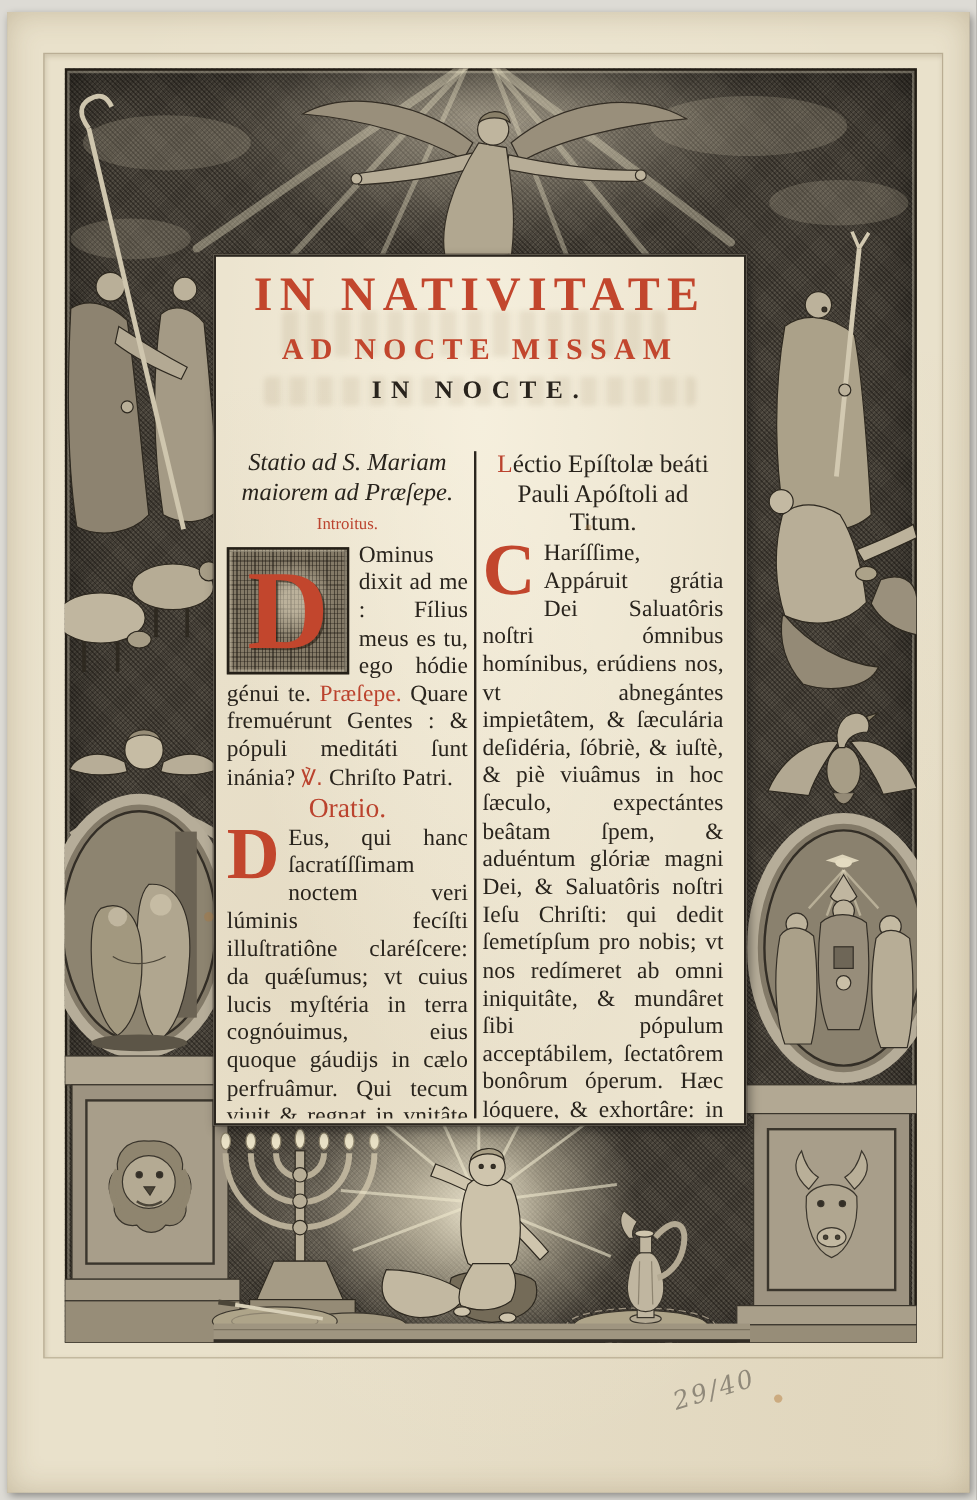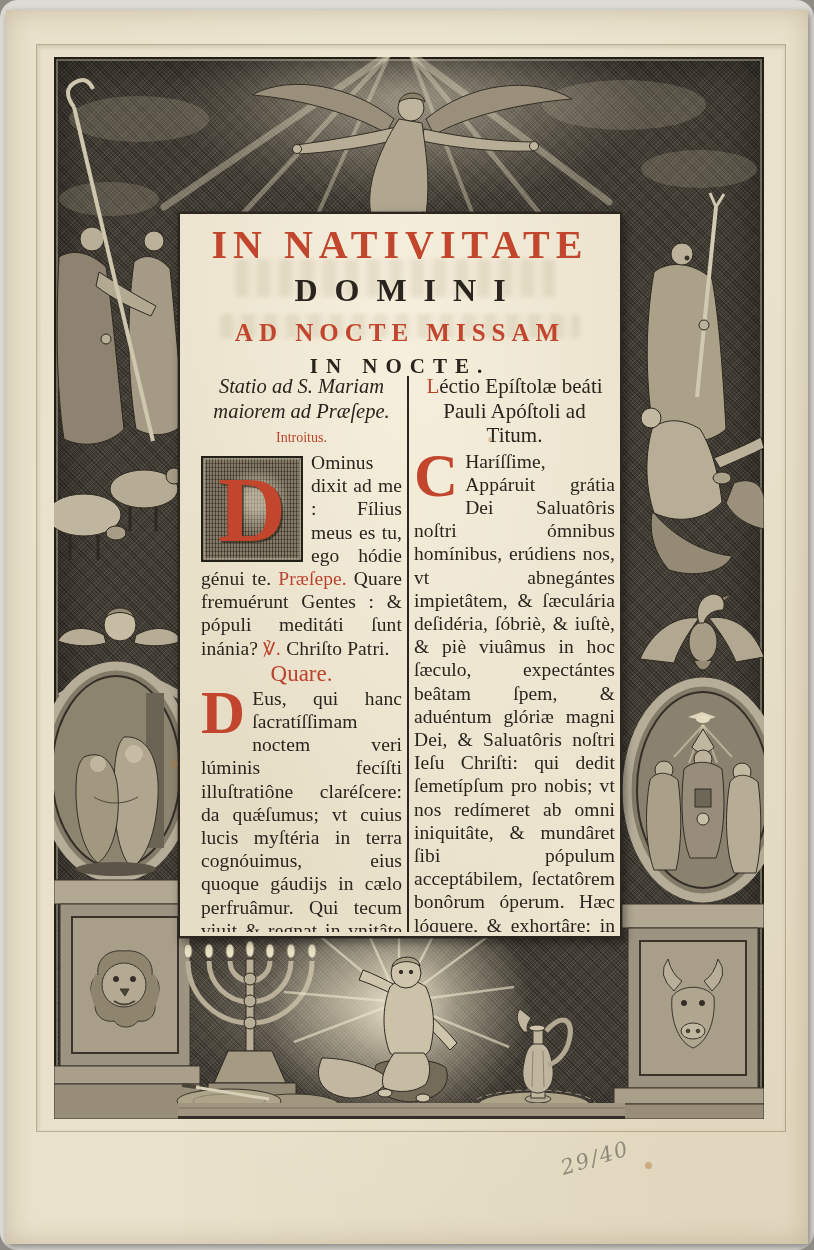--- a/index.html
+++ b/index.html
@@ -1,18 +1,18 @@
 <!DOCTYPE html>
 <html><head>
 <meta charset="utf-8">
 <style>
   html,body{margin:0;padding:0;background:#8f8c85;}
   .scan{position:relative;width:814px;height:1250px;overflow:hidden;
         background:#dddbd5;font-family:"Liberation Serif","DejaVu Serif",serif;
-        color:#29241d;border-radius:18px;}
+        color:#29241d;}
   
   .paper{position:absolute;left:6px;top:10px;width:802px;height:1234px;
          background:#e9e1cb;
          background-image:radial-gradient(ellipse at 50% 40%, rgba(255,252,240,.35), transparent 70%),
                           radial-gradient(ellipse at 90% 95%, rgba(150,120,70,.10), transparent 55%);
          box-shadow:inset 0 0 26px rgba(115,95,55,.28), 2px 3px 7px rgba(0,0,0,.4);}
   
   .plate-mark{position:absolute;left:36px;top:44px;width:748px;height:1086px;
          border:1px solid rgba(110,92,60,.38);
          box-shadow:inset 1px 2px 4px rgba(110,92,60,.22);}
@@ -35,21 +35,21 @@
          box-shadow:0 0 0 1px rgba(43,38,31,.35), 3px 4px 9px rgba(0,0,0,.45);}
   .ghost{position:absolute;filter:blur(2px);border-radius:4px;pointer-events:none;
          background:repeating-linear-gradient(90deg, rgba(128,102,58,.11) 0 13px, rgba(128,102,58,.02) 13px 22px);}
   .g1{left:55px;top:45px;width:320px;height:38px;}
   .g2{left:40px;top:100px;width:360px;height:24px;}
   .title-block{position:relative;text-align:center;padding-top:9px;}
   .t1{font-size:40px;line-height:44px;font-weight:bold;letter-spacing:6px;color:#c2462d;}
   .t2{font-size:32px;line-height:36px;font-weight:600;letter-spacing:17px;color:#29241d;margin-top:5px;text-indent:17px;}
   .t3{font-size:25px;line-height:28px;font-weight:bold;letter-spacing:6px;color:#c2462d;margin-top:11px;}
   .t4{font-size:21px;line-height:24px;font-weight:600;letter-spacing:8px;color:#29241d;margin-top:7px;}
-  .cols{position:absolute;left:16px;top:158px;width:424px;bottom:4px;display:flex;}
+  .cols{position:absolute;left:4px;top:158px;width:424px;bottom:4px;display:flex;}
   .col{width:211px;padding:2px 5px 0 5px;box-sizing:border-box;overflow:hidden;}
   .divider{width:2px;background:#2b261f;margin-top:4px;}
   .rubric{font-style:italic;text-align:center;font-size:20.5px;line-height:25px;margin:0 0 1px 0;}
   .red{color:#bb432e;}
   .red-label{color:#bb432e;text-align:center;font-size:14px;line-height:25px;margin:1px 0;}
   .oratio-label{font-size:23px;}
   .body-text{font-size:19.5px;line-height:23.2px;text-align:justify;margin:0;letter-spacing:.1px;}
   .dropcap-pic{float:left;width:102px;height:106px;margin:5px 8px 2px 0;
         border:2px solid #241f17;box-sizing:border-box;
         display:flex;align-items:center;justify-content:center;
@@ -329,40 +329,39 @@
       <rect x="124" y="1059" width="447" height="3" fill="#332e26"></rect>
     </g>
   </svg>
 
   <div class="text-panel">
     <div class="ghost g1"></div>
     <div class="ghost g2"></div>
 
     <div class="title-block">
       <div class="t1">IN NATIVITATE</div>
-      <div class="t2">DOMINI</div>
       <div class="t3">AD NOCTE MISSAM</div>
       <div class="t4">IN NOCTE.</div>
     </div>
 
     <div class="cols">
       <div class="col">
         <p class="rubric">Statio ad S. Mariam maiorem ad Præſepe.</p>
         <div class="red-label">Introitus.</div>
         <p class="body-text">
           <span class="dropcap-pic">
               <span class="letter">D</span>
             </span>
           <span>Ominus dixit ad me : Fílius meus es tu, ego hódie génui te.</span>
           <span class="red">Præſepe.</span>
           <span>Quare fremuérunt Gentes : &amp; pópuli meditáti ſunt inánia?</span>
           <span class="red vs">℣.</span>
           <span>Chriſto Patri.</span>
         </p>
-        <div class="red-label oratio-label">Quare.</div>
+        <div class="red-label oratio-label">Oratio.</div>
         <p class="body-text">
           <span class="dropcap-red">D</span><span>Eus, qui hanc ſacratíſſimam noctem veri lúminis fecíſti illuſtratiône claréſcere: da quǽſumus; vt cuius lucis myſtéria in terra cognóuimus, eius quoque gáudijs in cælo perfruâmur. Qui tecum viuit &amp; regnat in vnitâte Spíritus ſancti Deus.</span>
         </p>
       </div>
       <div class="divider"></div>
       <div class="col">
         <p class="heading">
           <span class="red">L</span><span>éctio Epíſtolæ beáti Pauli Apóſtoli ad Titum.</span>
         </p>
         <p class="body-text">

